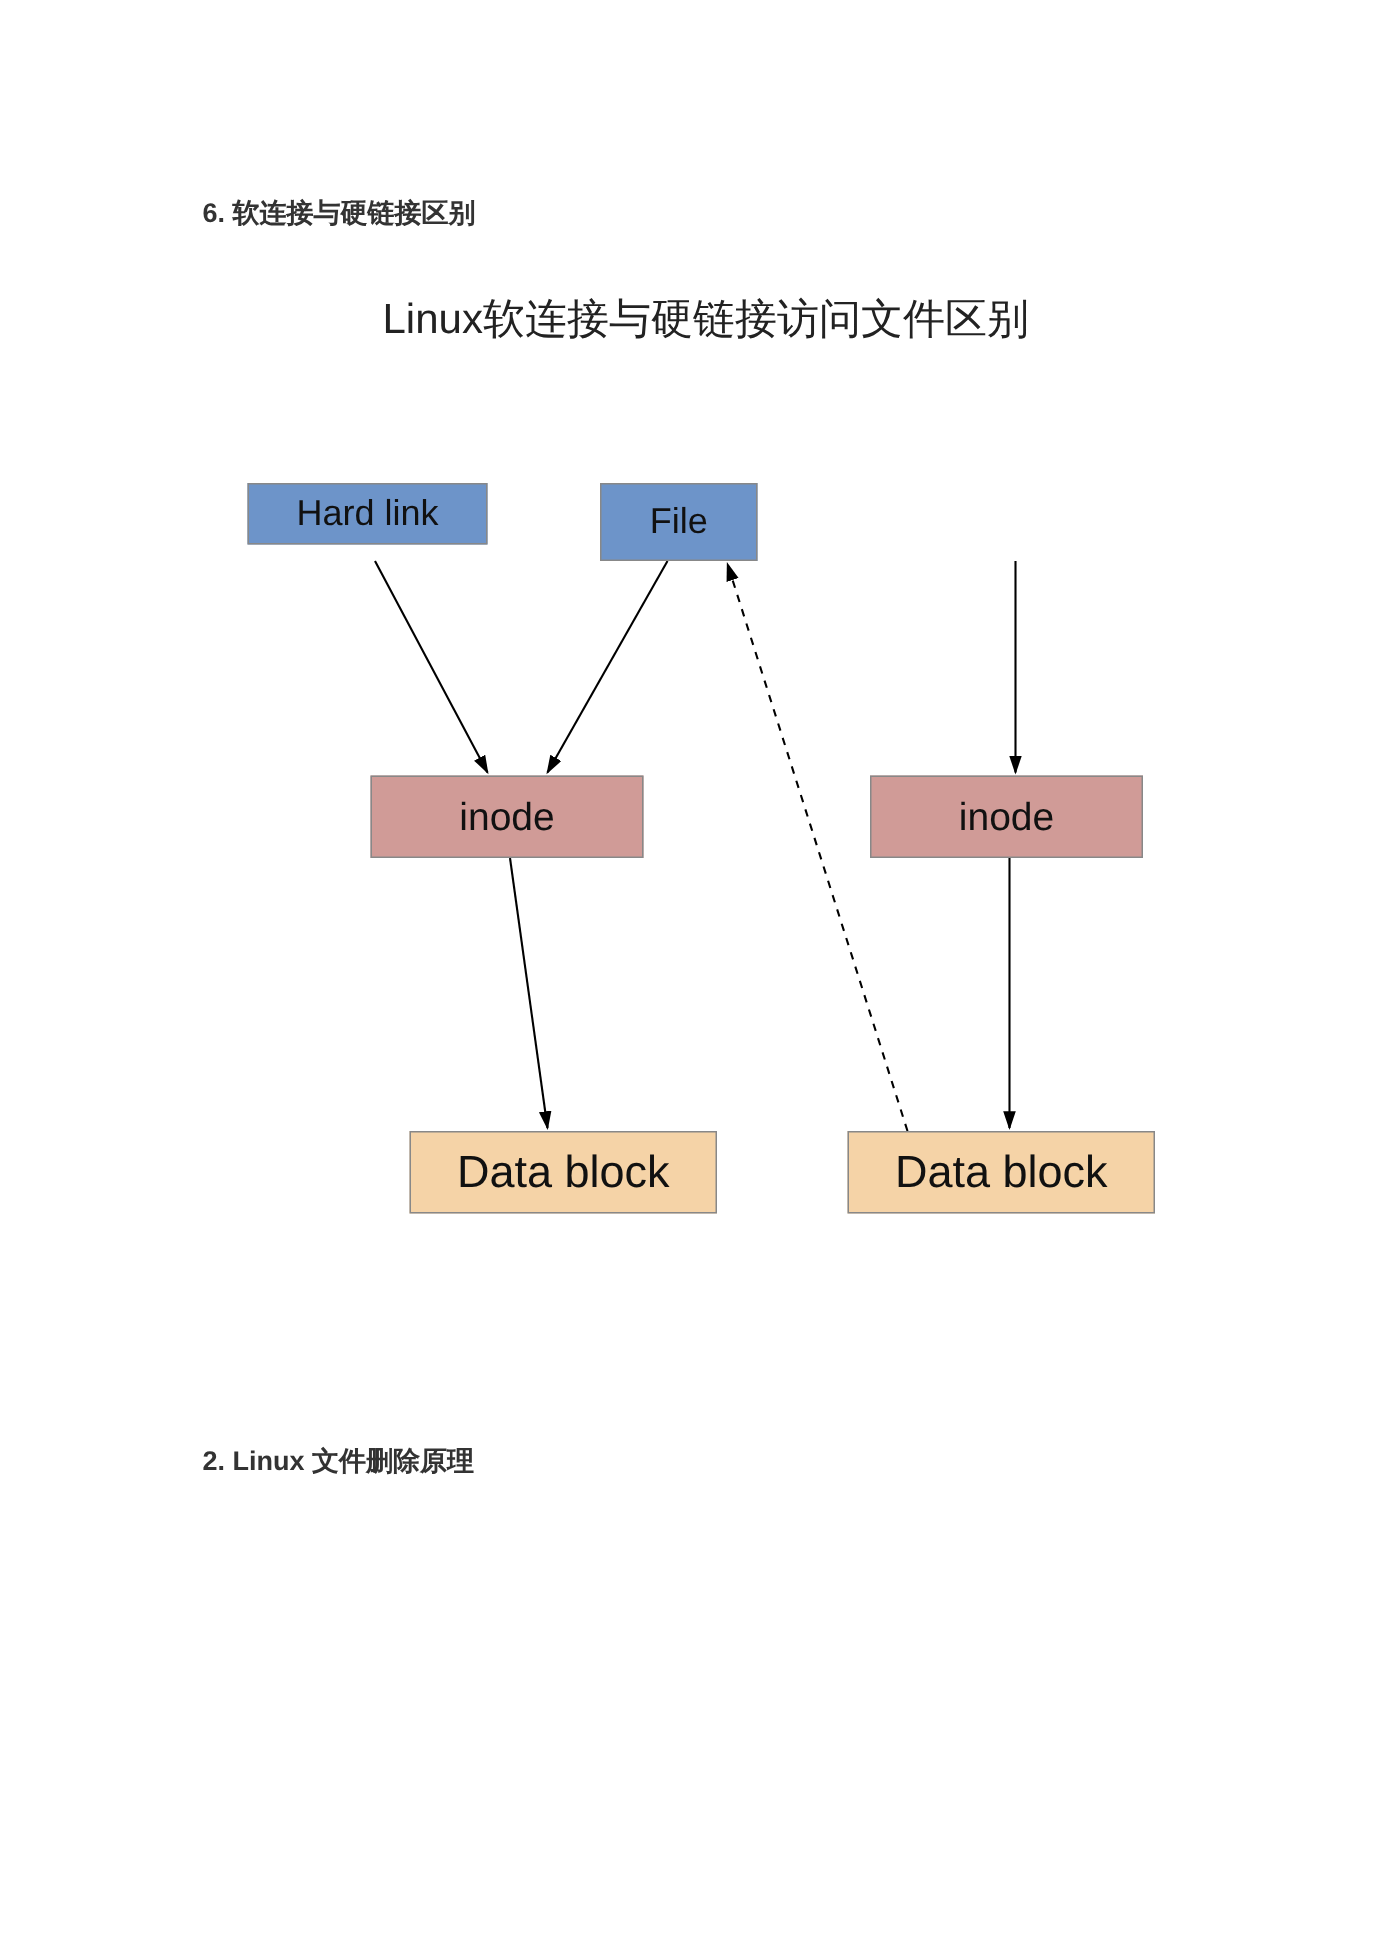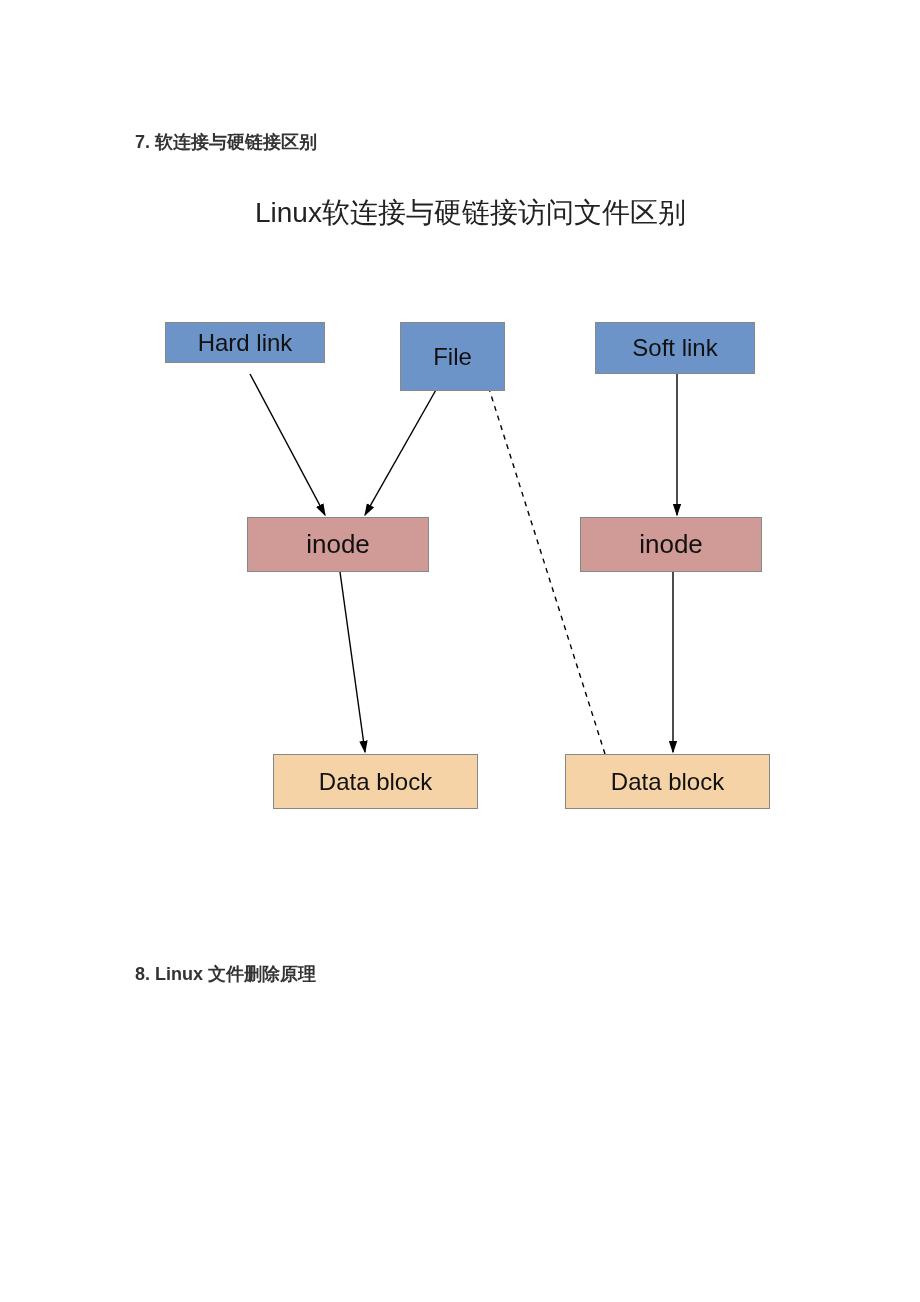--- a/index.html
+++ b/index.html
@@ -35,24 +35,24 @@
   .box {
     position: absolute;
     display: flex;
     align-items: center;
     justify-content: center;
     font-size: 24px;
     border: 1px solid #888;
   }
   .box.blue { background: #6d94c9; color: #111; }
   .box.rose { background: #d09b97; color: #111; font-size: 26px; text-align: right; }
-  .box.tan  { background: #f5d3a7; color: #111; font-size: 24px; }
+  .box.tan  { background: #f5d3a7; color: #111; font-size: 30px; }
   
   .hardlink { left: 0;   top: 0;  width: 160px; height: 41px; }
-  .file     { left: 235px; top: 0;  width: 105px; height: 69px; }
+  .file     { left: 235px; top: 0;  width: 105px; height: 52px; }
   .softlink { left: 430px; top: 0;  width: 160px; height: 52px; }
   
   .inode1   { left: 82px;  top: 195px; width: 182px; height: 55px; }
   .inode2   { left: 415px; top: 195px; width: 182px; height: 55px; }
   
   .data1    { left: 108px; top: 432px; width: 205px; height: 55px; }
   .data2    { left: 400px; top: 432px; width: 205px; height: 55px; }
 
   .heading2 {
     font-size: 18px;
@@ -64,21 +64,21 @@
     position: absolute;
     left: 0; top: 0;
     width: 640px; height: 550px;
     pointer-events: none;
   }
 </style>
 </head>
 <body>
 
 <div class="page">
-  <div class="heading1">7. 软连接与硬链接区别</div>
+  <div class="heading1">6. 软连接与硬链接区别</div>
 
   <div class="diagram-title">Linux软连接与硬链接访问文件区别</div>
 
   <div class="diagram">
     <svg class="arrows">
       <defs>
         <marker id="ah" markerWidth="10" markerHeight="10" refX="8" refY="3" orient="auto" markerUnits="strokeWidth">
           <path d="M0,0 L0,6 L9,3 z" fill="#000"></path>
         </marker>
       </defs>
@@ -91,23 +91,22 @@
 
       <line x1="175" y1="250" x2="200" y2="430" stroke="#000" stroke-width="1.4" marker-end="url(#ah)"></line>
 
       <line x1="508" y1="250" x2="508" y2="430" stroke="#000" stroke-width="1.4" marker-end="url(#ah)"></line>
 
       <line x1="440" y1="432" x2="320" y2="54" stroke="#000" stroke-width="1.4" stroke-dasharray="5,5" marker-end="url(#ah)"></line>
     </svg>
 
     <div class="box blue hardlink">Hard link</div>
     <div class="box blue file">File</div>
-    <div class="box blue softlink">Soft link</div>
 
     <div class="box rose inode1">inode</div>
     <div class="box rose inode2">inode</div>
 
     <div class="box tan data1">Data block</div>
     <div class="box tan data2">Data block</div>
   </div>
 
-  <div class="heading2">8. Linux 文件删除原理</div>
+  <div class="heading2">2. Linux 文件删除原理</div>
 </div>
 
 </body></html>

